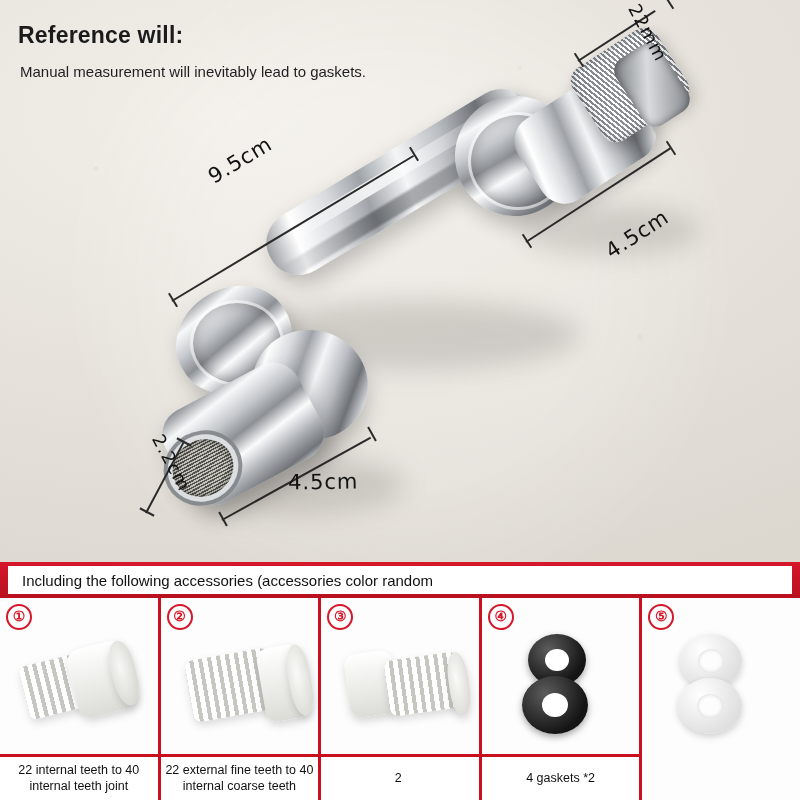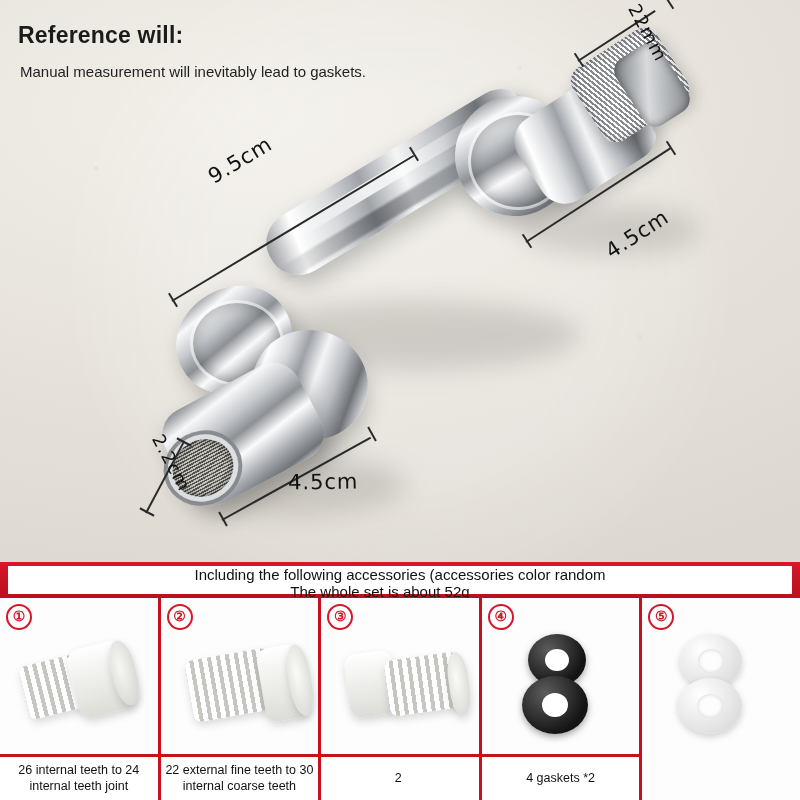--- a/index.html
+++ b/index.html
@@ -242,21 +242,20 @@
   .red-bar-inner {
     position: absolute;
     left: 8px; top: 4px;
     width: 784px; height: 28px;
     background: #ffffff;
     display: flex;
     align-items: center;
     justify-content: space-between;
     padding: 0 14px;
     box-sizing: border-box;
-    flex-direction: column;
   }
   .acc-title {
     font-size: 15px;
     color: #111;
   }
   .acc-weight {
     font-size: 15px;
     color: #111;
     padding-right: 40px;
   }
@@ -411,44 +410,43 @@
       <div class="dim-label" style="left:288px; top:470px; transform: rotate(-1deg);">4.5cm</div>
     </div>
 
     <div class="heading">Reference will:</div>
     <div class="sub1">Manual measurement will inevitably lead to gaskets.</div>
   </div>
 
   <div class="red-bar">
     <div class="red-bar-inner">
       <span class="acc-title">Including the following accessories (accessories color random</span>
-      <span class="acc-weight">The whole set is about 52g</span>
     </div>
   </div>
 
   <div class="acc-grid">
 
     <div class="acc-col">
       <div class="acc-img">
         <span class="acc-num">①</span>
         <div class="thread" style="left:24px; top:62px; width:58px; height:54px; border-radius:6px; transform:rotate(-14deg);"></div>
         <div class="adapter" style="left:72px; top:46px; width:60px; height:70px; border-radius:14px; transform:rotate(-14deg);"></div>
         <div class="adapter" style="left:112px; top:42px; width:24px; height:66px; border-radius:50%/40%; background:radial-gradient(ellipse at 40% 40%,#f7f7f5,#cfcfc9); transform:rotate(-14deg);"></div>
       </div>
-      <div class="acc-caption">26 internal teeth to 24 internal teeth joint</div>
+      <div class="acc-caption">22 internal teeth to 40 internal teeth joint</div>
     </div>
 
     <div class="acc-col">
       <div class="acc-img">
         <span class="acc-num">②</span>
         <div class="thread" style="left:28px; top:56px; width:84px; height:62px; border-radius:8px; transform:rotate(-10deg);"></div>
         <div class="adapter" style="left:100px; top:48px; width:44px; height:74px; border-radius:12px; transform:rotate(-10deg);"></div>
         <div class="adapter" style="left:128px; top:46px; width:22px; height:72px; border-radius:50%/40%; background:radial-gradient(ellipse at 40% 40%,#fafaf8,#d2d2cc); transform:rotate(-10deg);"></div>
       </div>
-      <div class="acc-caption">22 external fine teeth to 30 internal coarse teeth</div>
+      <div class="acc-caption">22 external fine teeth to 40 internal coarse teeth</div>
     </div>
 
     <div class="acc-col">
       <div class="acc-img">
         <span class="acc-num">③</span>
         <div class="adapter" style="left:26px; top:54px; width:48px; height:64px; border-radius:12px; transform:rotate(-8deg);"></div>
         <div class="thread" style="left:66px; top:58px; width:74px; height:56px; border-radius:8px; transform:rotate(-8deg);"></div>
         <div class="adapter" style="left:128px; top:54px; width:20px; height:64px; border-radius:50%/40%; background:radial-gradient(ellipse at 40% 40%,#fafaf8,#d2d2cc); transform:rotate(-8deg);"></div>
       </div>
       <div class="acc-caption">

